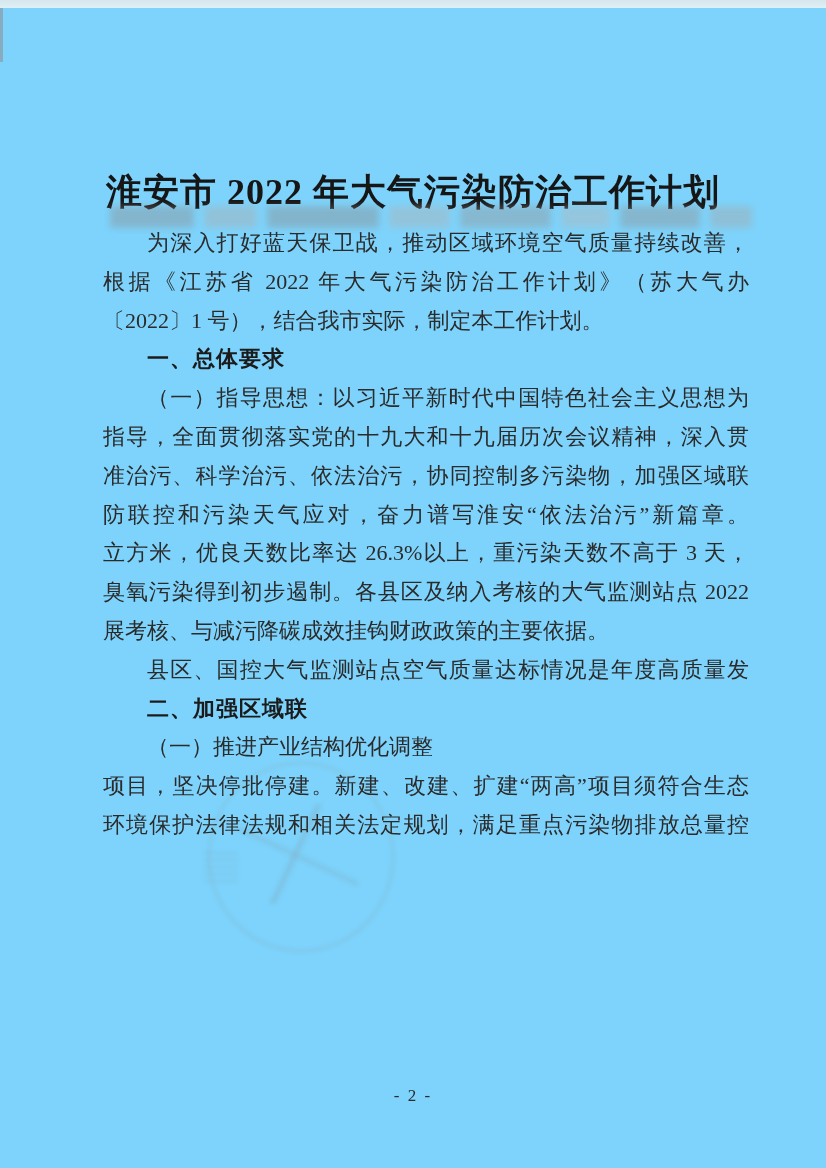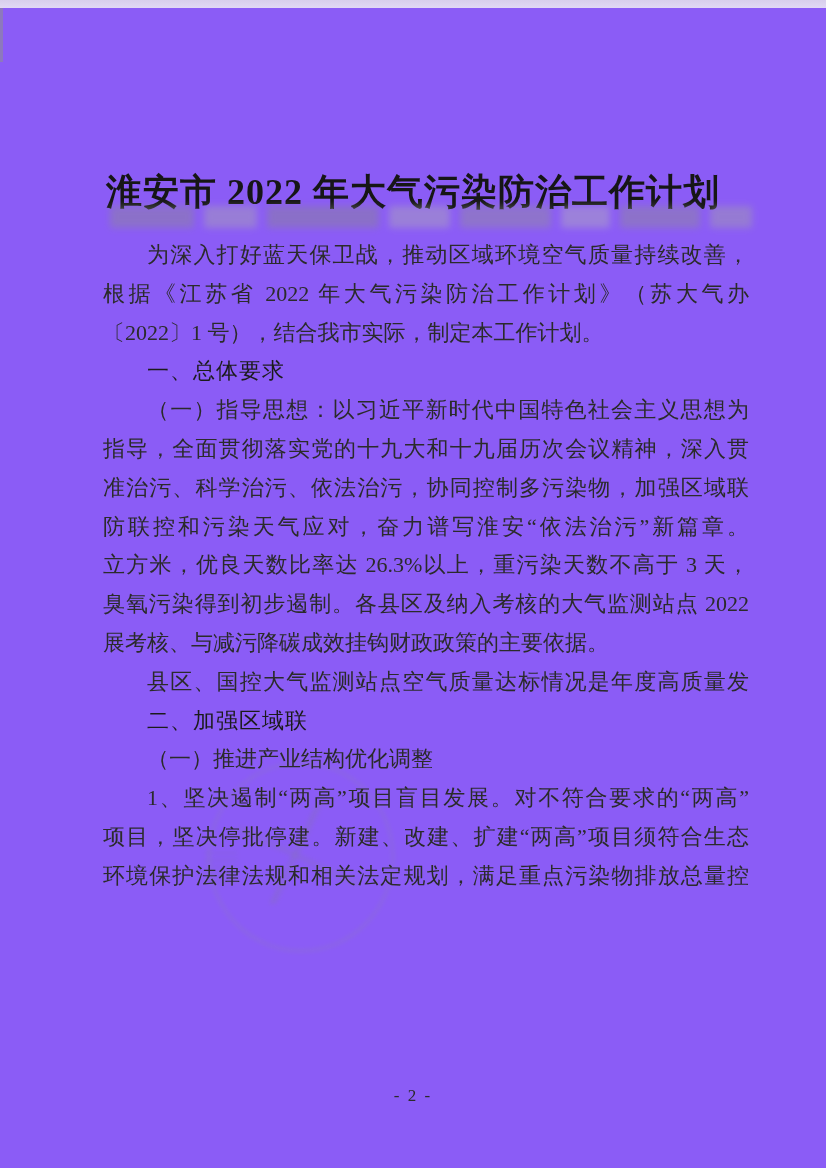--- a/index.html
+++ b/index.html
@@ -4,21 +4,21 @@
 <style>
   html,body{margin:0;padding:0;}
   body{
     width:826px;height:1168px;
     background:#ffffff;
     font-family:"Liberation Serif","DejaVu Serif",serif;
     position:relative;overflow:hidden;
   }
   .page{
     position:absolute;left:0;top:0;width:826px;height:1168px;
-    background:#8b5cf6;
+    background:#7dd3fc;
   }
   
   .top-band{
     position:absolute;left:0;top:0;width:826px;height:8px;
     background:linear-gradient(#ebebe9,#f7f7f5);
     opacity:.8;
   }
   .corner-mark{
     position:absolute;left:0;top:8px;width:3px;height:54px;
     background:#8f8f8f;opacity:.55;filter:blur(.5px);
@@ -57,31 +57,31 @@
   }
   
   .doc-title{
     position:absolute;left:0;top:146px;width:826px;
     text-align:center;
     font-size:36px;font-weight:700;color:#161616;
     letter-spacing:1px;line-height:44px;
     font-family:"Liberation Serif","DejaVu Serif",serif;
   }
   .content{
-    position:absolute;left:103px;top:236px;width:646px;
+    position:absolute;left:103px;top:224px;width:646px;
     font-size:22px;color:#2b2b2b;
   }
   .line{
     line-height:38.8px;height:38.8px;
     white-space:normal;
   }
   .indent{text-indent:2em;}
   .fill{text-align:justify;text-align-last:justify;}
   .heading{
-    font-weight:400;color:#1b1b1b;
+    font-weight:700;color:#1b1b1b;
     font-family:"Liberation Sans","DejaVu Sans",sans-serif;
     letter-spacing:1px;
   }
   .pmsub{font-size:13px;vertical-align:-4px;letter-spacing:0;}
   .page-number{
     position:absolute;left:0;top:1086px;width:826px;
     text-align:center;font-size:17px;color:#2b2b2b;letter-spacing:2px;
   }
 </style>
 </head>
@@ -115,20 +115,19 @@
     <div class="line indent fill">（一）指导思想：以习近平新时代中国特色社会主义思想为</div>
     <div class="line fill">指导，全面贯彻落实党的十九大和十九届历次会议精神，深入贯</div>
     <div class="line fill">准治污、科学治污、依法治污，协同控制多污染物，加强区域联</div>
     <div class="line fill">防联控和污染天气应对，奋力谱写淮安“依法治污”新篇章。</div>
     <div class="line fill">立方米，优良天数比率达 26.3%以上，重污染天数不高于 3 天，</div>
     <div class="line fill">臭氧污染得到初步遏制。各县区及纳入考核的大气监测站点 2022</div>
     <div class="line">展考核、与减污降碳成效挂钩财政政策的主要依据。</div>
     <div class="line indent fill">县区、国控大气监测站点空气质量达标情况是年度高质量发</div>
     <div class="line heading indent">二、加强区域联</div>
     <div class="line indent">（一）推进产业结构优化调整</div>
-    <div class="line indent fill">1、坚决遏制“两高”项目盲目发展。对不符合要求的“两高”</div>
     <div class="line fill">项目，坚决停批停建。新建、改建、扩建“两高”项目须符合生态</div>
     <div class="line fill">环境保护法律法规和相关法定规划，满足重点污染物排放总量控</div>
   </div>
 
   <div class="page-number">- 2 -</div>
 
 </div>
 
 </body></html>

